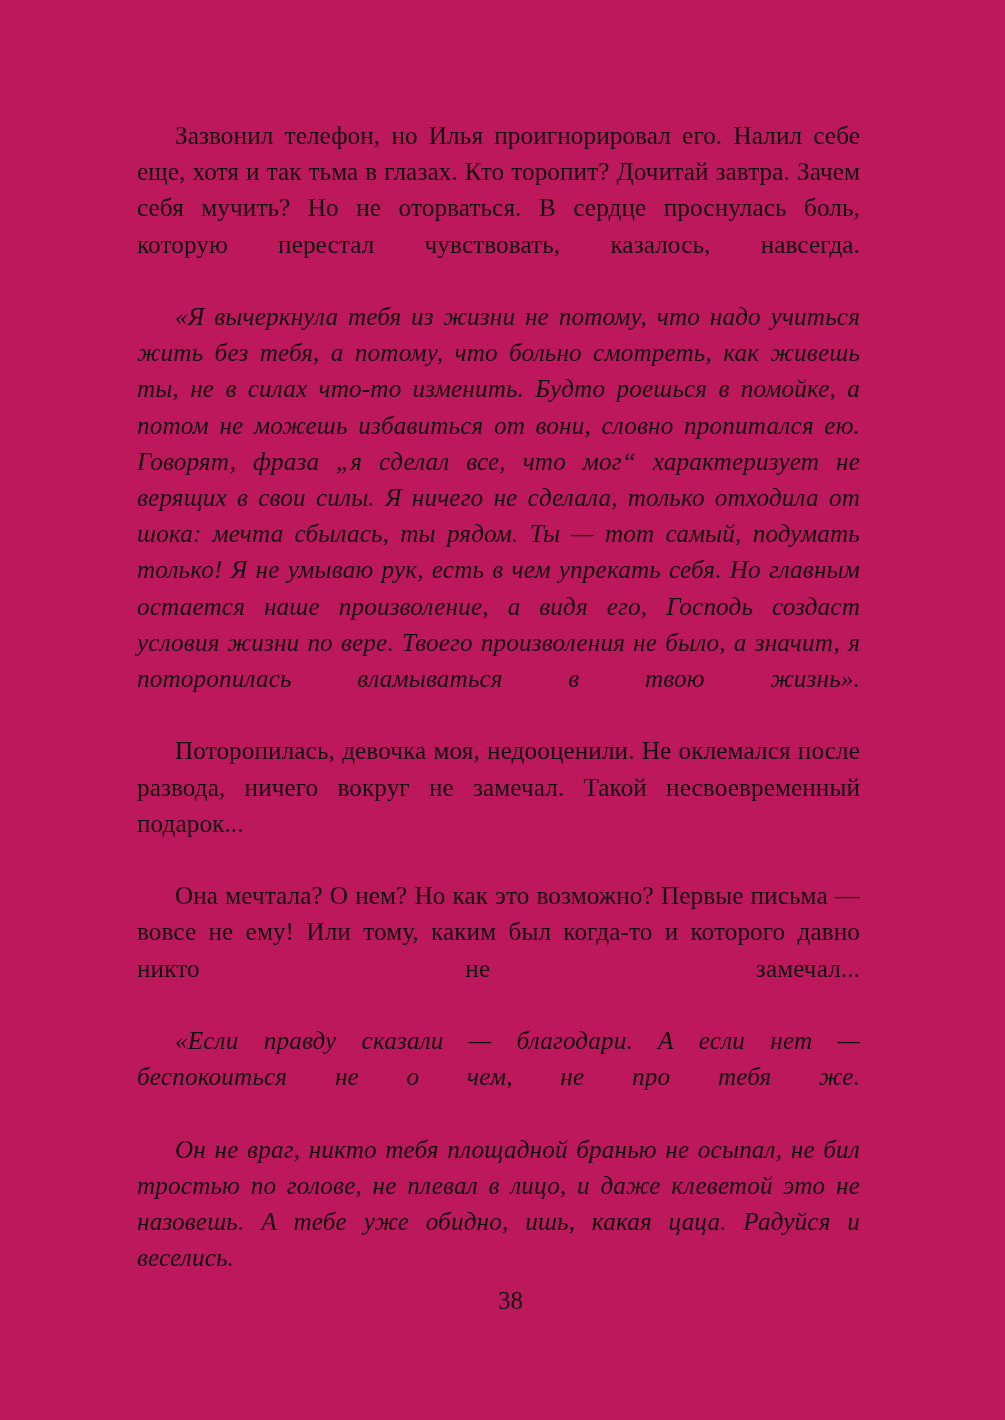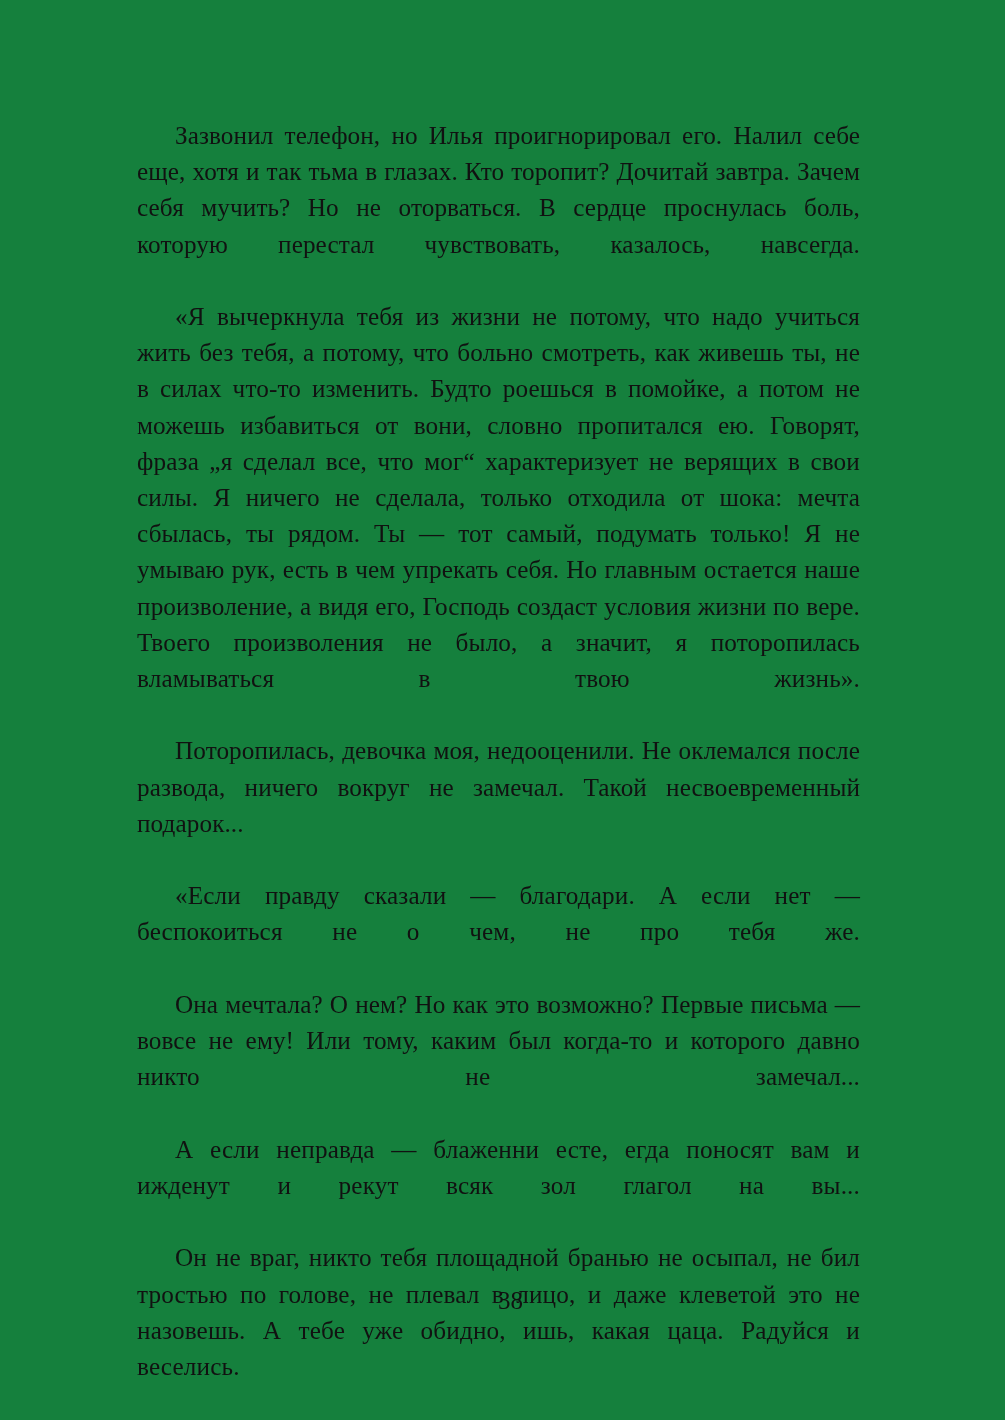--- a/index.html
+++ b/index.html
@@ -14,21 +14,21 @@
     position: relative;
     overflow: hidden;
     font-family: "Liberation Serif", "DejaVu Serif", serif;
     color: #111111;
     -webkit-font-smoothing: antialiased;
   }
 
   .page {
     position: absolute;
     inset: 0;
-    background: #15803d;
+    background: #be185d;
   }
 
   .textblock {
     position: absolute;
     left: 137px;
     top: 118px;
     width: 723px;
   }
 
   p.para {
@@ -42,20 +42,21 @@
     word-spacing: 0.2px;
     hyphens: manual;
     -webkit-hyphens: manual;
   }
 
   p.para.roman {
     font-style: normal;
   }
 
   p.para.italic {
+    font-style: italic;
     letter-spacing: 0.15px;
   }
 
   
   p.para::after {
     content: "";
     display: inline-block;
     width: 100%;
   }
 
@@ -77,26 +78,25 @@
 <div class="page">
 
   <div class="textblock">
 
     <p class="para roman">Зазвонил телефон, но Илья проигнорировал его. Налил себе еще, хотя и так тьма в глазах. Кто торопит? Дочитай завтра. Зачем себя мучить? Но не оторваться. В сердце проснулась боль, которую перестал чувствовать, казалось, навсегда.</p>
 
     <p class="para italic">«Я вычеркнула тебя из жизни не потому, что надо учиться жить без тебя, а потому, что больно смотреть, как живешь ты, не в силах что-то изменить. Будто роешься в помойке, а потом не можешь избавиться от вони, словно пропитался ею. Говорят, фраза „я сделал все, что мог“ характеризует не верящих в свои силы. Я ничего не сделала, только отходила от шока: мечта сбылась, ты рядом. Ты — тот самый, подумать только! Я не умываю рук, есть в чем упрекать себя. Но главным остается наше произволение, а видя его, Господь создаст условия жизни по вере. Твоего произволения не было, а значит, я поторопилась вламываться в твою жизнь».</p>
 
     <p class="para roman">Поторопилась, девочка моя, недооценили. Не оклемался после развода, ничего вокруг не замечал. Такой несвоевременный подарок...</p>
 
+    <p class="para roman">Она мечтала? О нем? Но как это возможно? Первые письма — вовсе не ему! Или тому, каким был когда-то и которого давно никто не замечал...</p>
+
     <p class="para italic">«Если правду сказали — благодари. А если нет — беспокоиться не о чем, не про тебя же.</p>
 
-    <p class="para roman">Она мечтала? О нем? Но как это возможно? Первые письма — вовсе не ему! Или тому, каким был когда-то и которого давно никто не замечал...</p>
 
-
-    <p class="para italic">А если неправда — блаженни есте, егда поносят вам и ижденут и рекут всяк зол глагол на вы...</p>
 
     <p class="para italic">Он не враг, никто тебя площадной бранью не осыпал, не бил тростью по голове, не плевал в лицо, и даже клеветой это не назовешь. А тебе уже обидно, ишь, какая цаца. Радуйся и веселись.</p>
 
   </div>
 
   <div class="folio">38</div>
 
 </div>
 
 </body></html>

